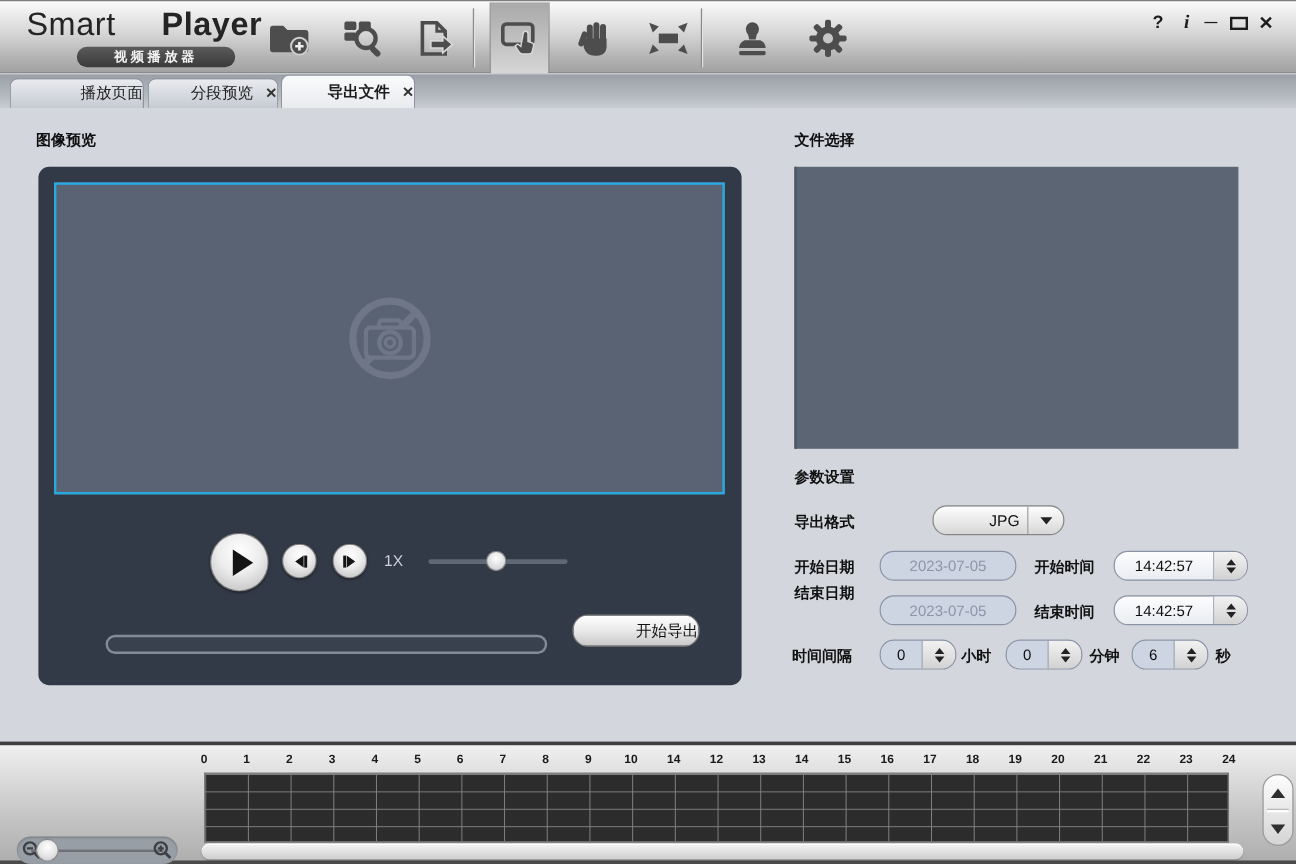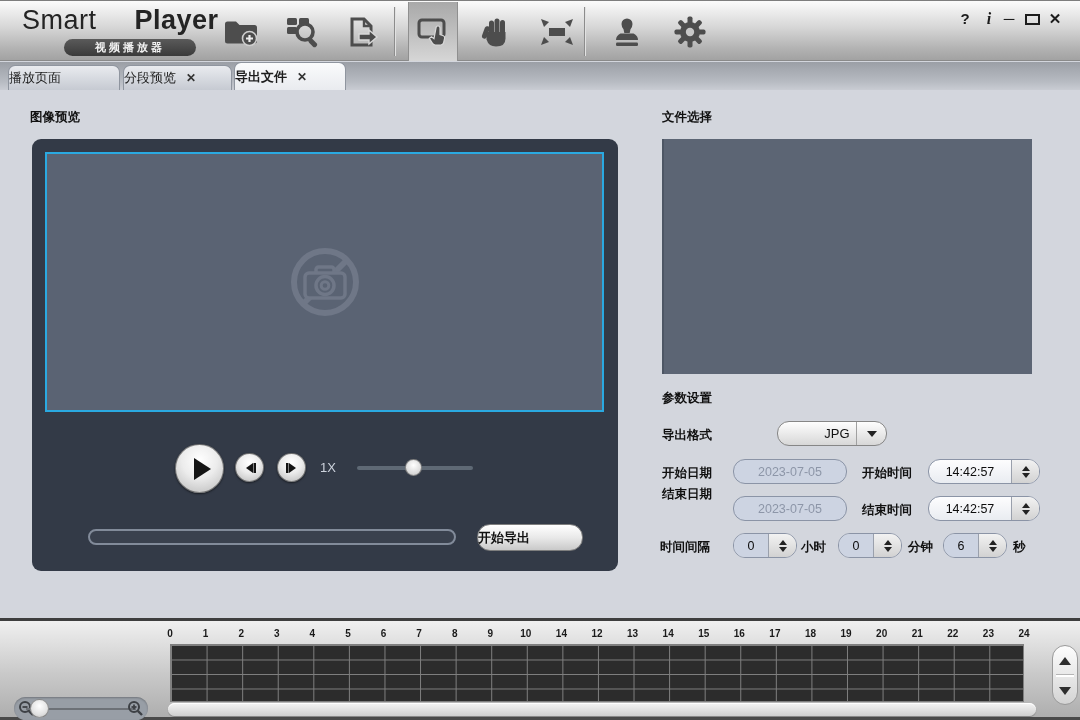--- a/index.html
+++ b/index.html
@@ -21,44 +21,44 @@
   .tsep { position:absolute; top:6px; width:1px; height:49px; background:#8c8c8c; box-shadow:1px 0 0 #e2e2e2; }
   .winctl { position:absolute; top:9px; color:#1c1c1c; font-size:15px; font-weight:700; cursor:pointer; text-align:center; width:18px; }
   .winctl.info { font-family:"Liberation Serif", serif; font-style:italic; font-size:16px; }
   .maxbox { position:absolute; top:13px; width:15px; height:11px; border:2px solid #1c1c1c; cursor:pointer; }
 
   
   .tabbar { position:absolute; left:0; top:62px; width:1080px; height:28px;
     background:linear-gradient(180deg,#9b9fa6,#b7bbc2 70%,#c9ccd3); }
   .tab { position:absolute; bottom:0; height:25px; border:1px solid #8f959f; border-bottom:none;
     border-radius:7px 7px 0 0; background:linear-gradient(180deg,#e9ebef,#c6cad2);
-    display:flex; align-items:center; justify-content:flex-start; gap:10px; font-size:13px; color:#1d1d1d; cursor:pointer; }
+    display:flex; align-items:center; justify-content:flex-end; gap:10px; font-size:13px; color:#1d1d1d; cursor:pointer; }
   .tab.active { height:28px; background:linear-gradient(180deg,#fafbfc,#e9ebef); font-weight:700; }
   .tabclose { font-size:12px; font-weight:700; color:#333; cursor:pointer; line-height:1; }
 
   
   .seclabel { position:absolute; font-size:12.5px; font-weight:600; color:#101010; }
 
   
   .player { position:absolute; left:32px; top:139px; width:586px; height:432px; border-radius:9px; background:#333a47; }
   .preview { position:absolute; left:13px; top:13px; width:559px; height:260px; background:#5a6373; border:2px solid #2aa9e1;
     display:flex; align-items:center; justify-content:center; }
   .roundbtn { position:absolute; border-radius:50%;
     background:radial-gradient(circle at 50% 32%, #ffffff 0%, #ececec 45%, #b9b9b9 100%);
     border:1px solid rgba(0,0,0,.45); box-shadow:0 1px 2px rgba(0,0,0,.5);
     display:flex; align-items:center; justify-content:center; cursor:pointer; }
   .play-tri { width:0; height:0; border-left:17px solid #141414; border-top:11px solid transparent; border-bottom:11px solid transparent; margin-left:5px; }
   .speed { position:absolute; left:288px; top:321px; font-size:13px; color:#ccd2dc; }
   .sld-track { position:absolute; left:325px; top:327px; width:116px; height:4px; border-radius:2px; background:#5f6975; cursor:pointer; }
   .sld-thumb { position:absolute; left:373px; top:320px; width:17px; height:17px; border-radius:50%;
     background:radial-gradient(circle at 50% 35%, #ffffff, #d8d8d8 70%, #b5b5b5); border:1px solid rgba(0,0,0,.4); cursor:pointer; }
   .progress { position:absolute; left:56px; top:390px; width:368px; height:16px; border:2px solid #828b9a; border-radius:8px; background:#3a414e; }
-  .export-btn { position:absolute; left:445px; top:385px; width:106px; height:27px; border-radius:13px;
+  .export-btn { position:absolute; left:445px; top:373px; width:106px; height:27px; border-radius:13px;
     background:linear-gradient(180deg,#ffffff,#e9e9e9 50%,#c9c9c9); border:1px solid #7e7e7e;
-    font-size:13px; font-weight:700; color:#111; display:flex; align-items:center; justify-content:flex-start; cursor:pointer; }
+    font-size:13px; font-weight:400; color:#111; display:flex; align-items:center; justify-content:flex-end; cursor:pointer; }
 
   
   .filebox { position:absolute; left:662px; top:139px; width:370px; height:235px; background:#5c6574; border-left:2px solid #4d5664; }
   .plabel { position:absolute; font-size:12.5px; font-weight:600; color:#101010; }
   .pillfield { position:absolute; height:25px; border-radius:12px; border:1px solid #8b94a6; display:flex; overflow:hidden; }
   .pf-txt { flex:1; display:flex; align-items:center; justify-content:center; font-size:12.5px; }
   .pf-div { width:1px; background:#9aa0ac; }
   .pf-spin { width:27px; background:linear-gradient(180deg,#f2f2f2,#d2d2d2); display:flex; flex-direction:column; gap:2px; align-items:center; justify-content:center; cursor:pointer; }
   .date { background:#cdd4e2; } .date .pf-txt { color:#8d96a8; }
   .time { background:linear-gradient(180deg,#fdfdfe,#e9ecf1); } .time .pf-txt { color:#0d0d0d; }

